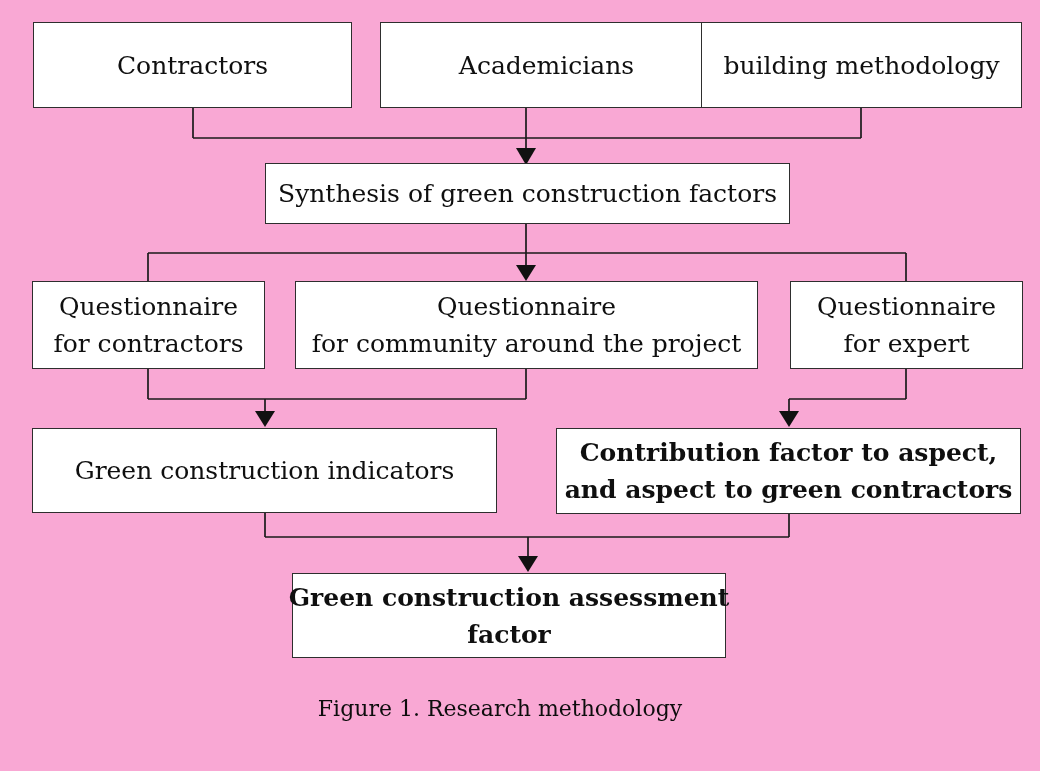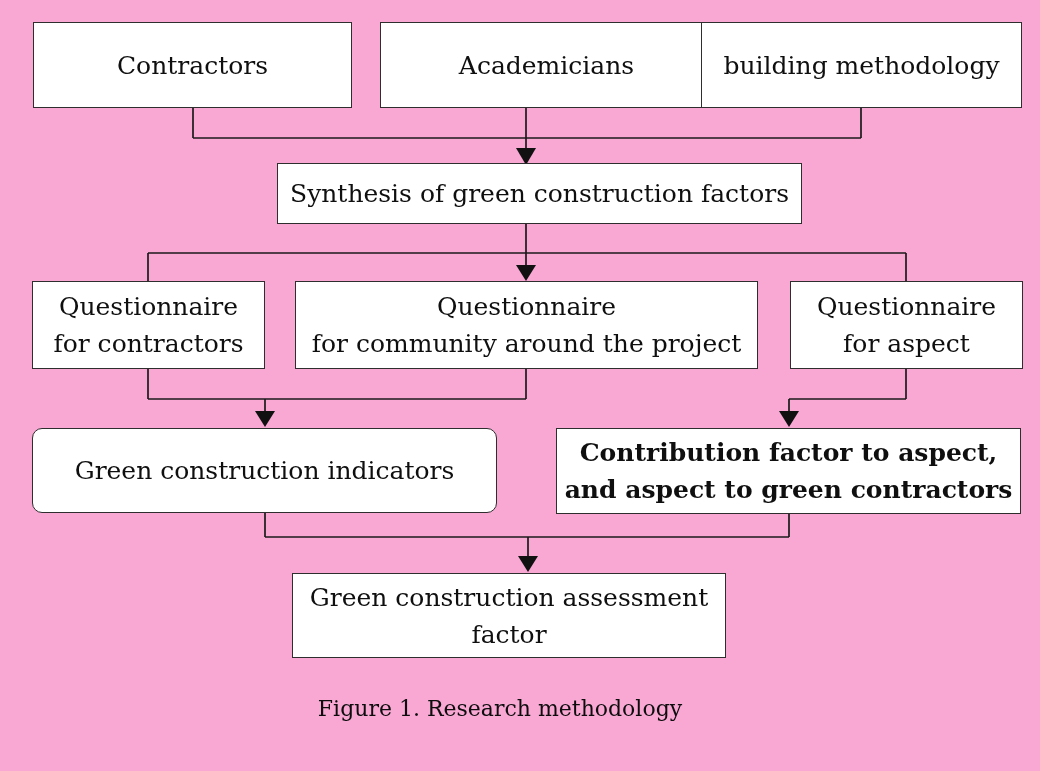--- a/index.html
+++ b/index.html
@@ -37,27 +37,27 @@
     line-height: 37px;
   }
   .node .line {
     white-space: nowrap;
     display: block;
   }
   
   .n-contractors   { left: 33px;  top: 22px;  width: 319px; height: 86px; }
   .n-academicians  { left: 380px; top: 22px;  width: 333px; height: 86px; }
   .n-institutions  { left: 701px; top: 22px;  width: 321px; height: 86px; }
-  .n-synthesis     { left: 277px; top: 163px; width: 525px; height: 61px; }
+  .n-synthesis     { left: 265px; top: 163px; width: 525px; height: 61px; }
   .n-q-contractors { left: 32px;  top: 281px; width: 233px; height: 88px; }
   .n-q-community   { left: 295px; top: 281px; width: 463px; height: 88px; }
   .n-q-expert      { left: 790px; top: 281px; width: 233px; height: 88px; }
-  .n-indicators    { left: 32px;  top: 428px; width: 465px; height: 85px; border-radius: 10px; }
+  .n-indicators    { left: 32px;  top: 428px; width: 465px; height: 85px; }
   .n-contribution  { left: 556px; top: 428px; width: 465px; height: 86px; font-weight: bold; }
-  .n-methode       { left: 292px; top: 573px; width: 434px; height: 85px; }
+  .n-methode       { left: 292px; top: 573px; width: 434px; height: 85px; font-weight: bold; }
   .caption {
     position: absolute;
     left: 0;
     top: 695px;
     width: 1000px;
     text-align: center;
     font-size: 22px;
     line-height: 1.25;
     color: #0d0d0d;
   }
@@ -125,21 +125,21 @@
     <span class="line">for contractors</span>
   </div>
 
   <div class="node n-q-community">
     <span class="line">Questionnaire</span>
     <span class="line">for community around the project</span>
   </div>
 
   <div class="node n-q-expert">
     <span class="line">Questionnaire</span>
-    <span class="line">for aspect</span>
+    <span class="line">for expert</span>
   </div>
 
   <div class="node n-indicators">
     <span class="line">Green construction indicators</span>
   </div>
 
   <div class="node n-contribution">
     <span class="line">Contribution factor to aspect,</span>
     <span class="line">and aspect to green contractors</span>
   </div>

